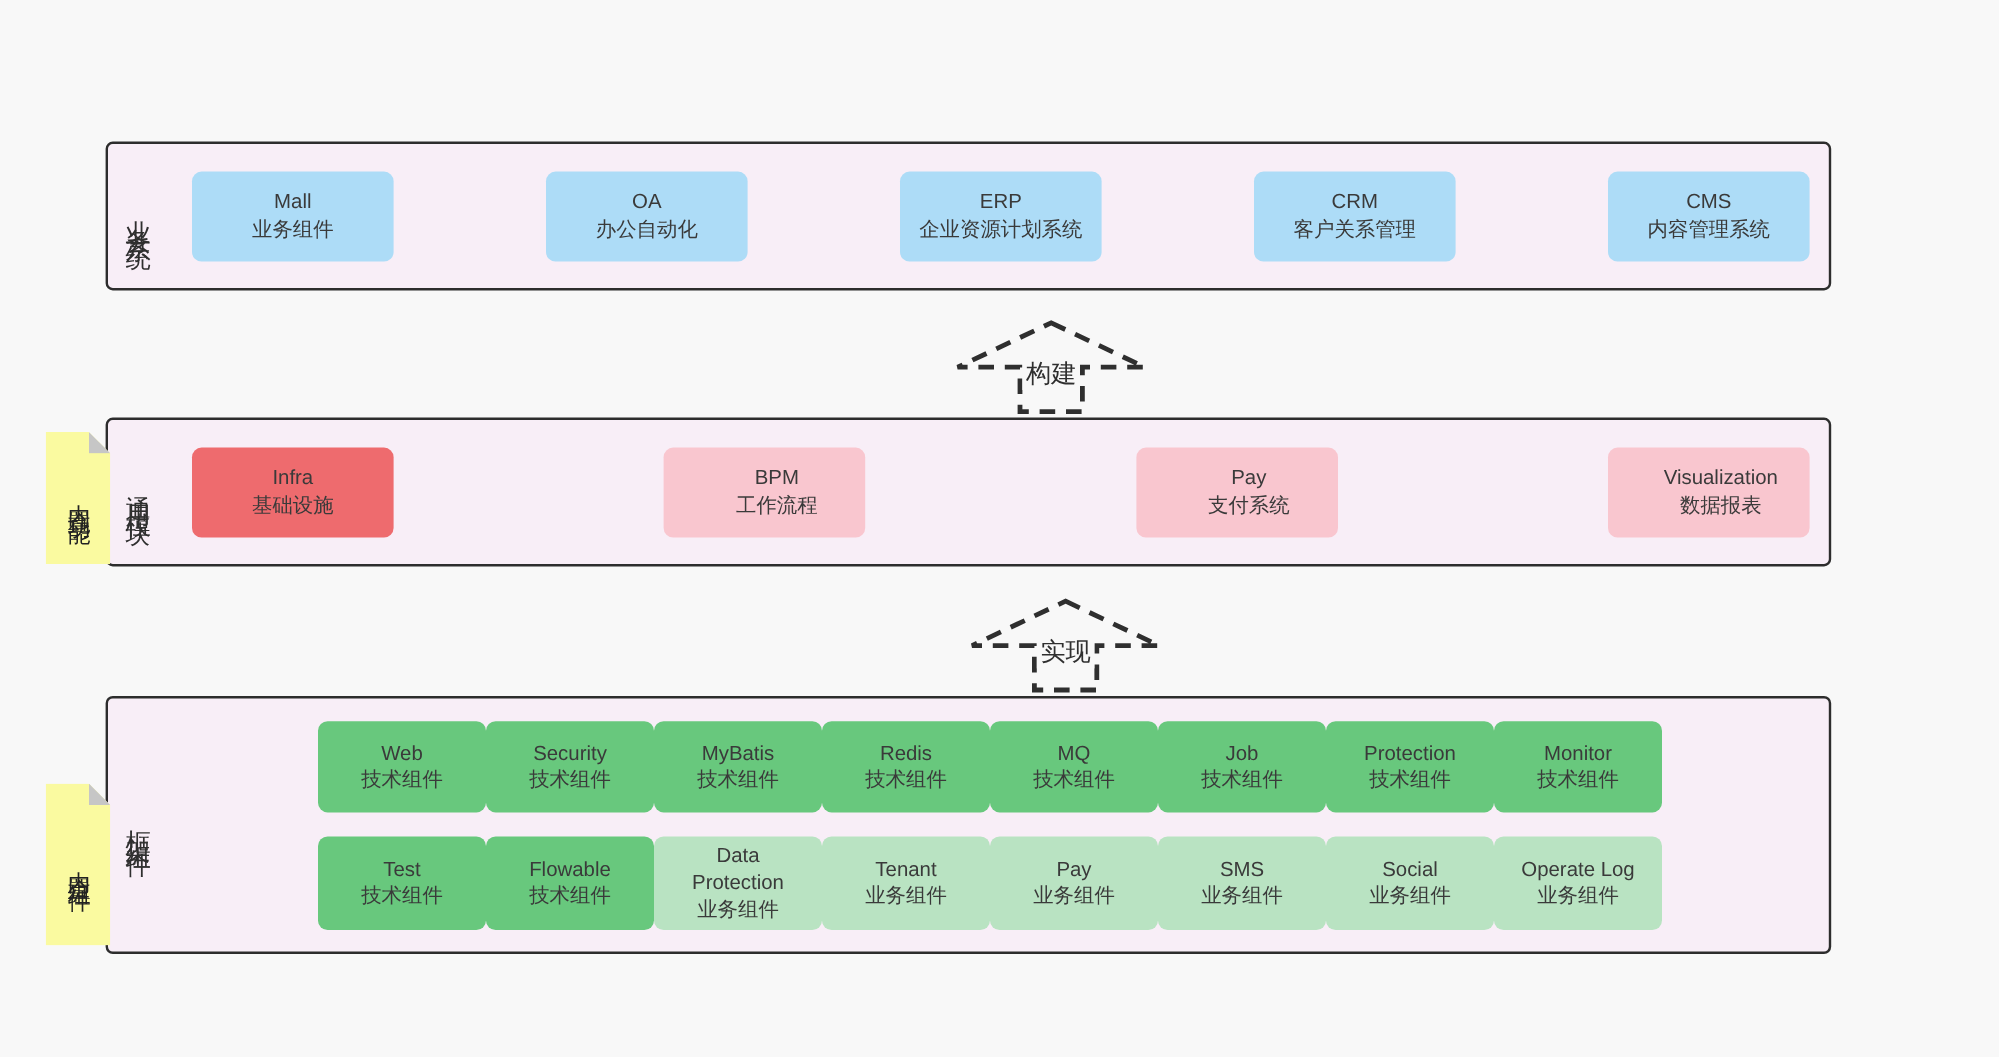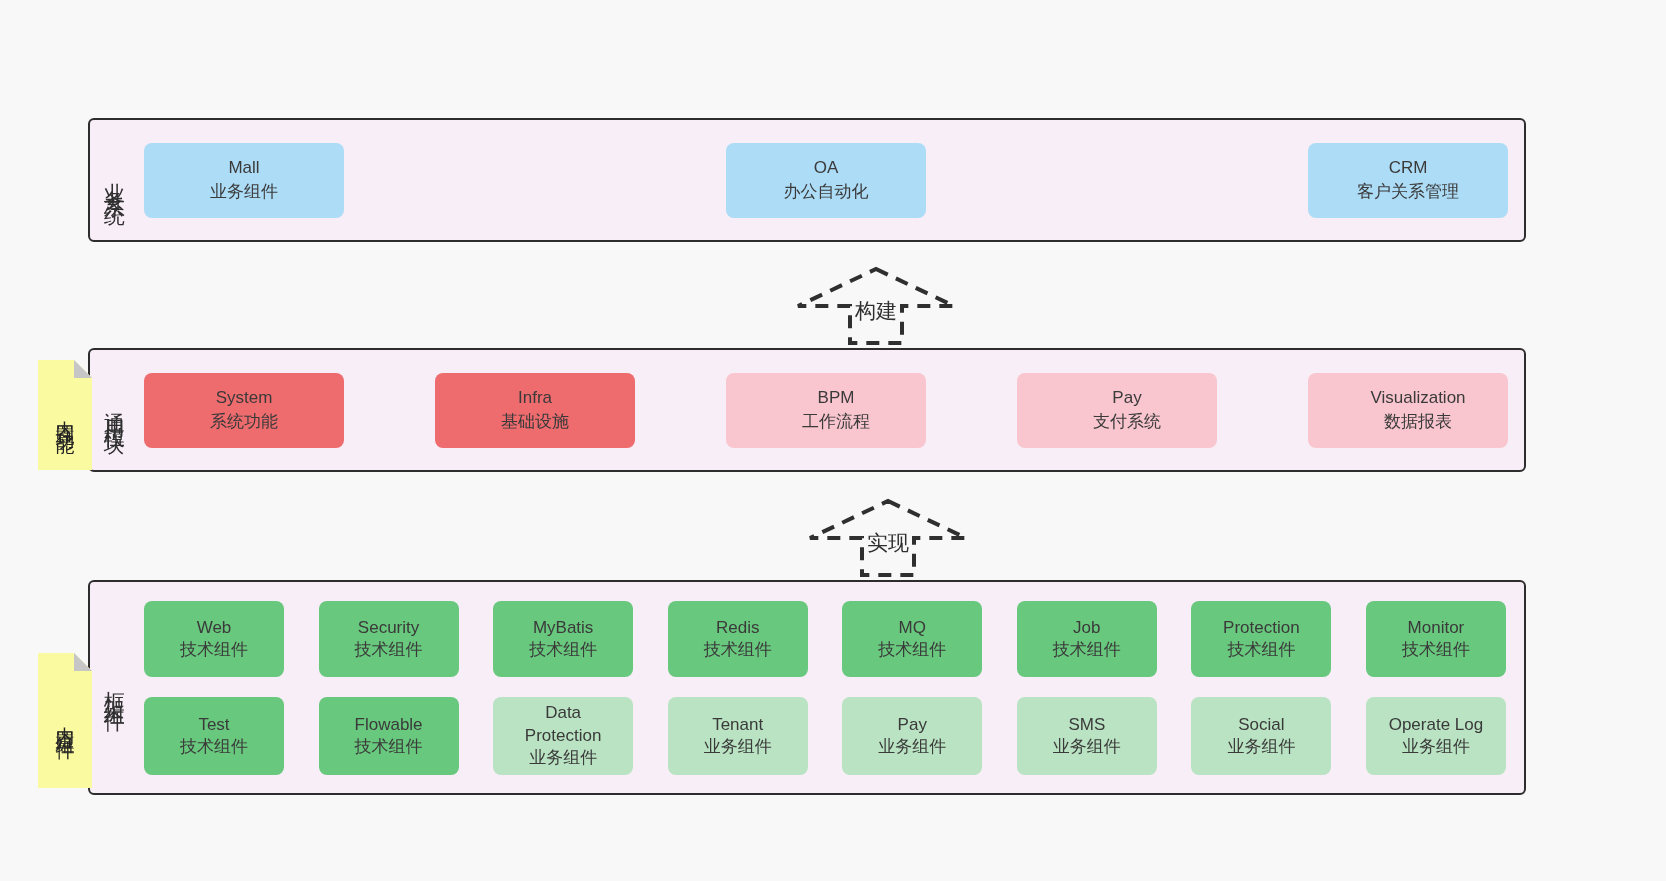--- a/index.html
+++ b/index.html
@@ -30,29 +30,29 @@
     position:absolute;left:0;right:0;top:0;bottom:0;
     display:flex;align-items:center;justify-content:space-between;
     padding:0 16px 0 54px;
   }
   .band-components .rows{
     position:absolute;left:0;right:0;top:0;bottom:0;
     display:flex;flex-direction:column;justify-content:space-between;
     padding:19px 18px 18px 54px;box-sizing:border-box;
   }
   .band-components .row{
-    display:flex;justify-content:space-between;align-items:stretch;
+    display:flex;justify-content:center;align-items:stretch;
   }
   
   .box{
     border-radius:8px;display:flex;flex-direction:column;
     align-items:center;justify-content:center;text-align:center;
     font-size:17px;line-height:1.42;box-sizing:border-box;padding:4px 12px;
   }
-  .box-lg{width:200px;height:75px;}
+  .box-lg{width:168px;height:75px;margin-left:16px;}
   .box-sm{width:140px;height:76px;line-height:1.32;}
   .row2 .box-sm{height:78px;}
   .c-blue{background:#addcf7;}
   .c-red{background:#ee6b6e;}
   .c-pink{background:#f9c6cf;padding-left:32px;}
   .c-green{background:#68c87d;}
   .c-lgreen{background:#b9e3c2;}
   
   .up-arrow{position:absolute;width:172px;height:80px;}
   .arrow-1{left:790px;top:266px;}
@@ -93,22 +93,30 @@
     <div class="box-row">
       <div class="box box-lg c-blue">
         <span>Mall</span>
         <span>业务组件</span>
       </div>
       <div class="box box-lg c-blue">
         <span>OA</span>
         <span>办公自动化</span>
       </div>
       <div class="box box-lg c-blue">
+        <span>ERP</span>
+        <span>企业资源计划系统</span>
+      </div>
+      <div class="box box-lg c-blue">
         <span>CRM</span>
         <span>客户关系管理</span>
+      </div>
+      <div class="box box-lg c-blue">
+        <span>CMS</span>
+        <span>内容管理系统</span>
       </div>
     </div>
   </div>
 
   <div class="up-arrow arrow-1">
     <svg viewBox="0 0 172 80">
       <polygon points="86,3 164,40 112,40 112,77 60,77 60,40 8,40" fill="none" stroke="#2f2f2f" stroke-width="4" stroke-dasharray="13 9"></polygon>
     </svg>
     <span class="arrow-label">构建</span>
   </div>
@@ -116,24 +124,20 @@
   <div class="note note-1">
     <div class="note-paper"></div>
     <div class="note-fold"></div>
     <div class="note-text vtext">内置功能</div>
   </div>
 
   <div class="band band-modules">
     <div class="band-label vtext">通用模块</div>
     <div class="box-row">
       <div class="box box-lg c-red">
-        <span>System</span>
-        <span>系统功能</span>
-      </div>
-      <div class="box box-lg c-red">
         <span>Infra</span>
         <span>基础设施</span>
       </div>
       <div class="box box-lg c-pink">
         <span>BPM</span>
         <span>工作流程</span>
       </div>
       <div class="box box-lg c-pink">
         <span>Pay</span>
         <span>支付系统</span>

